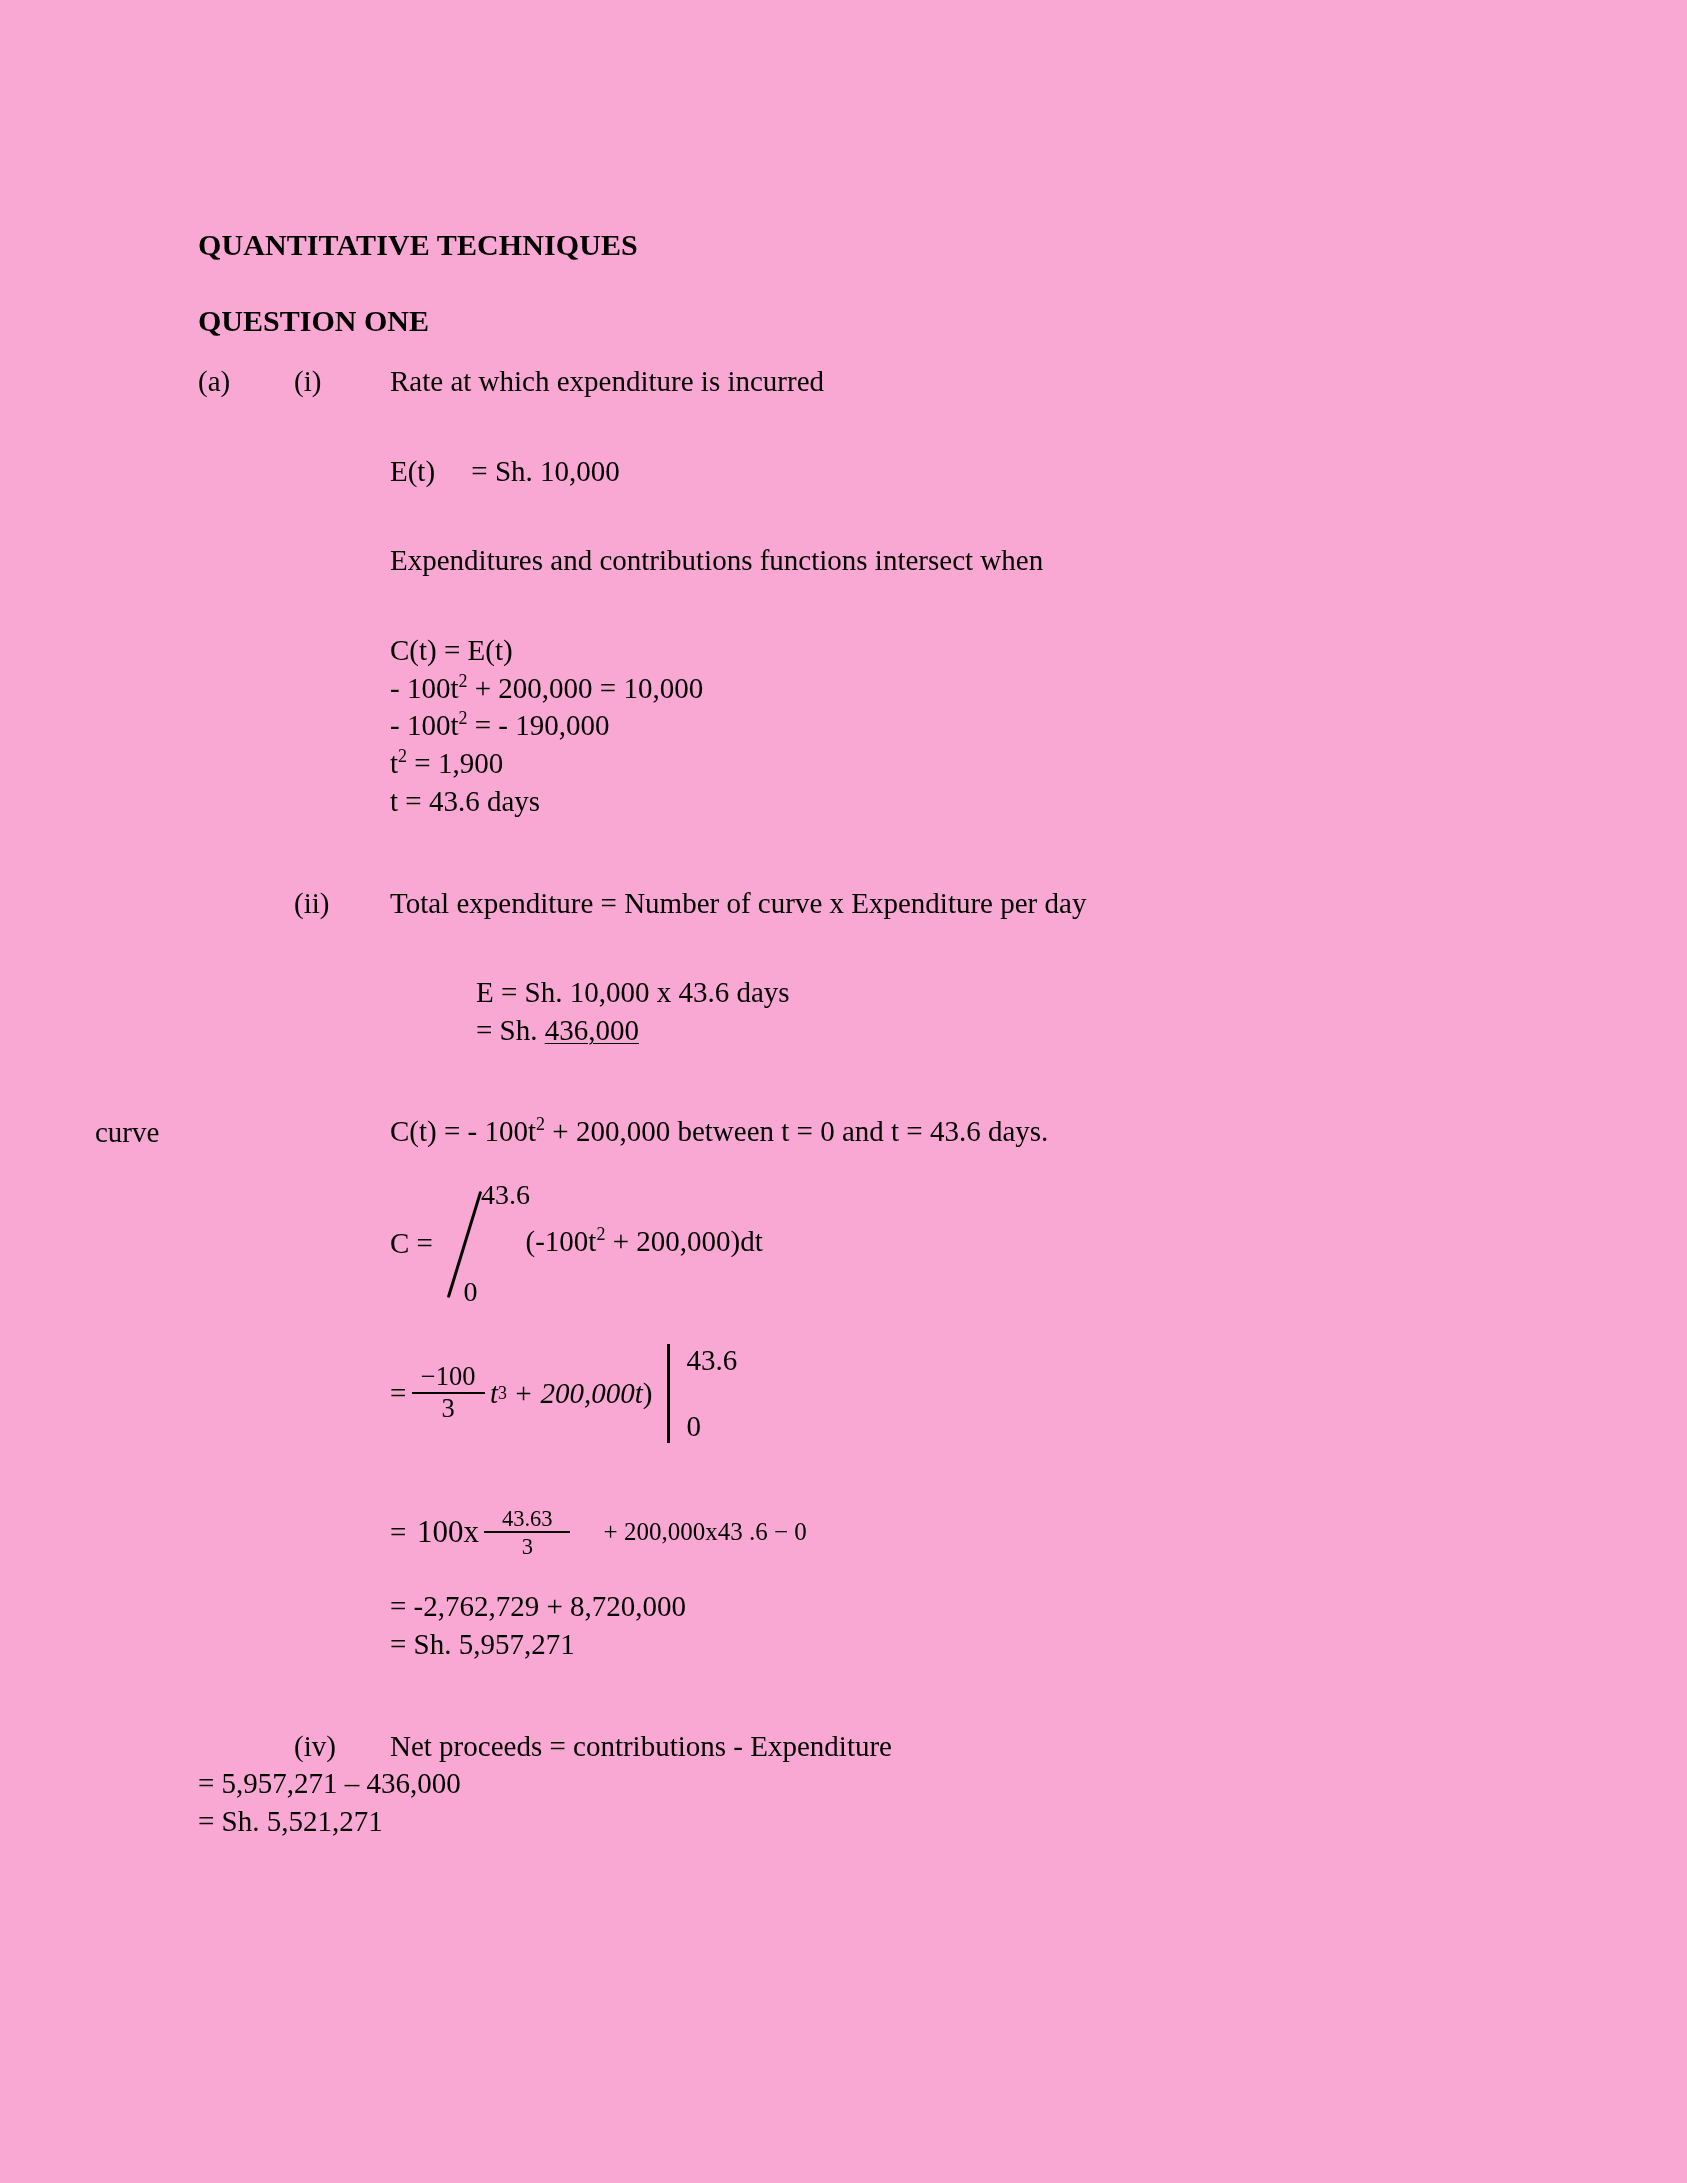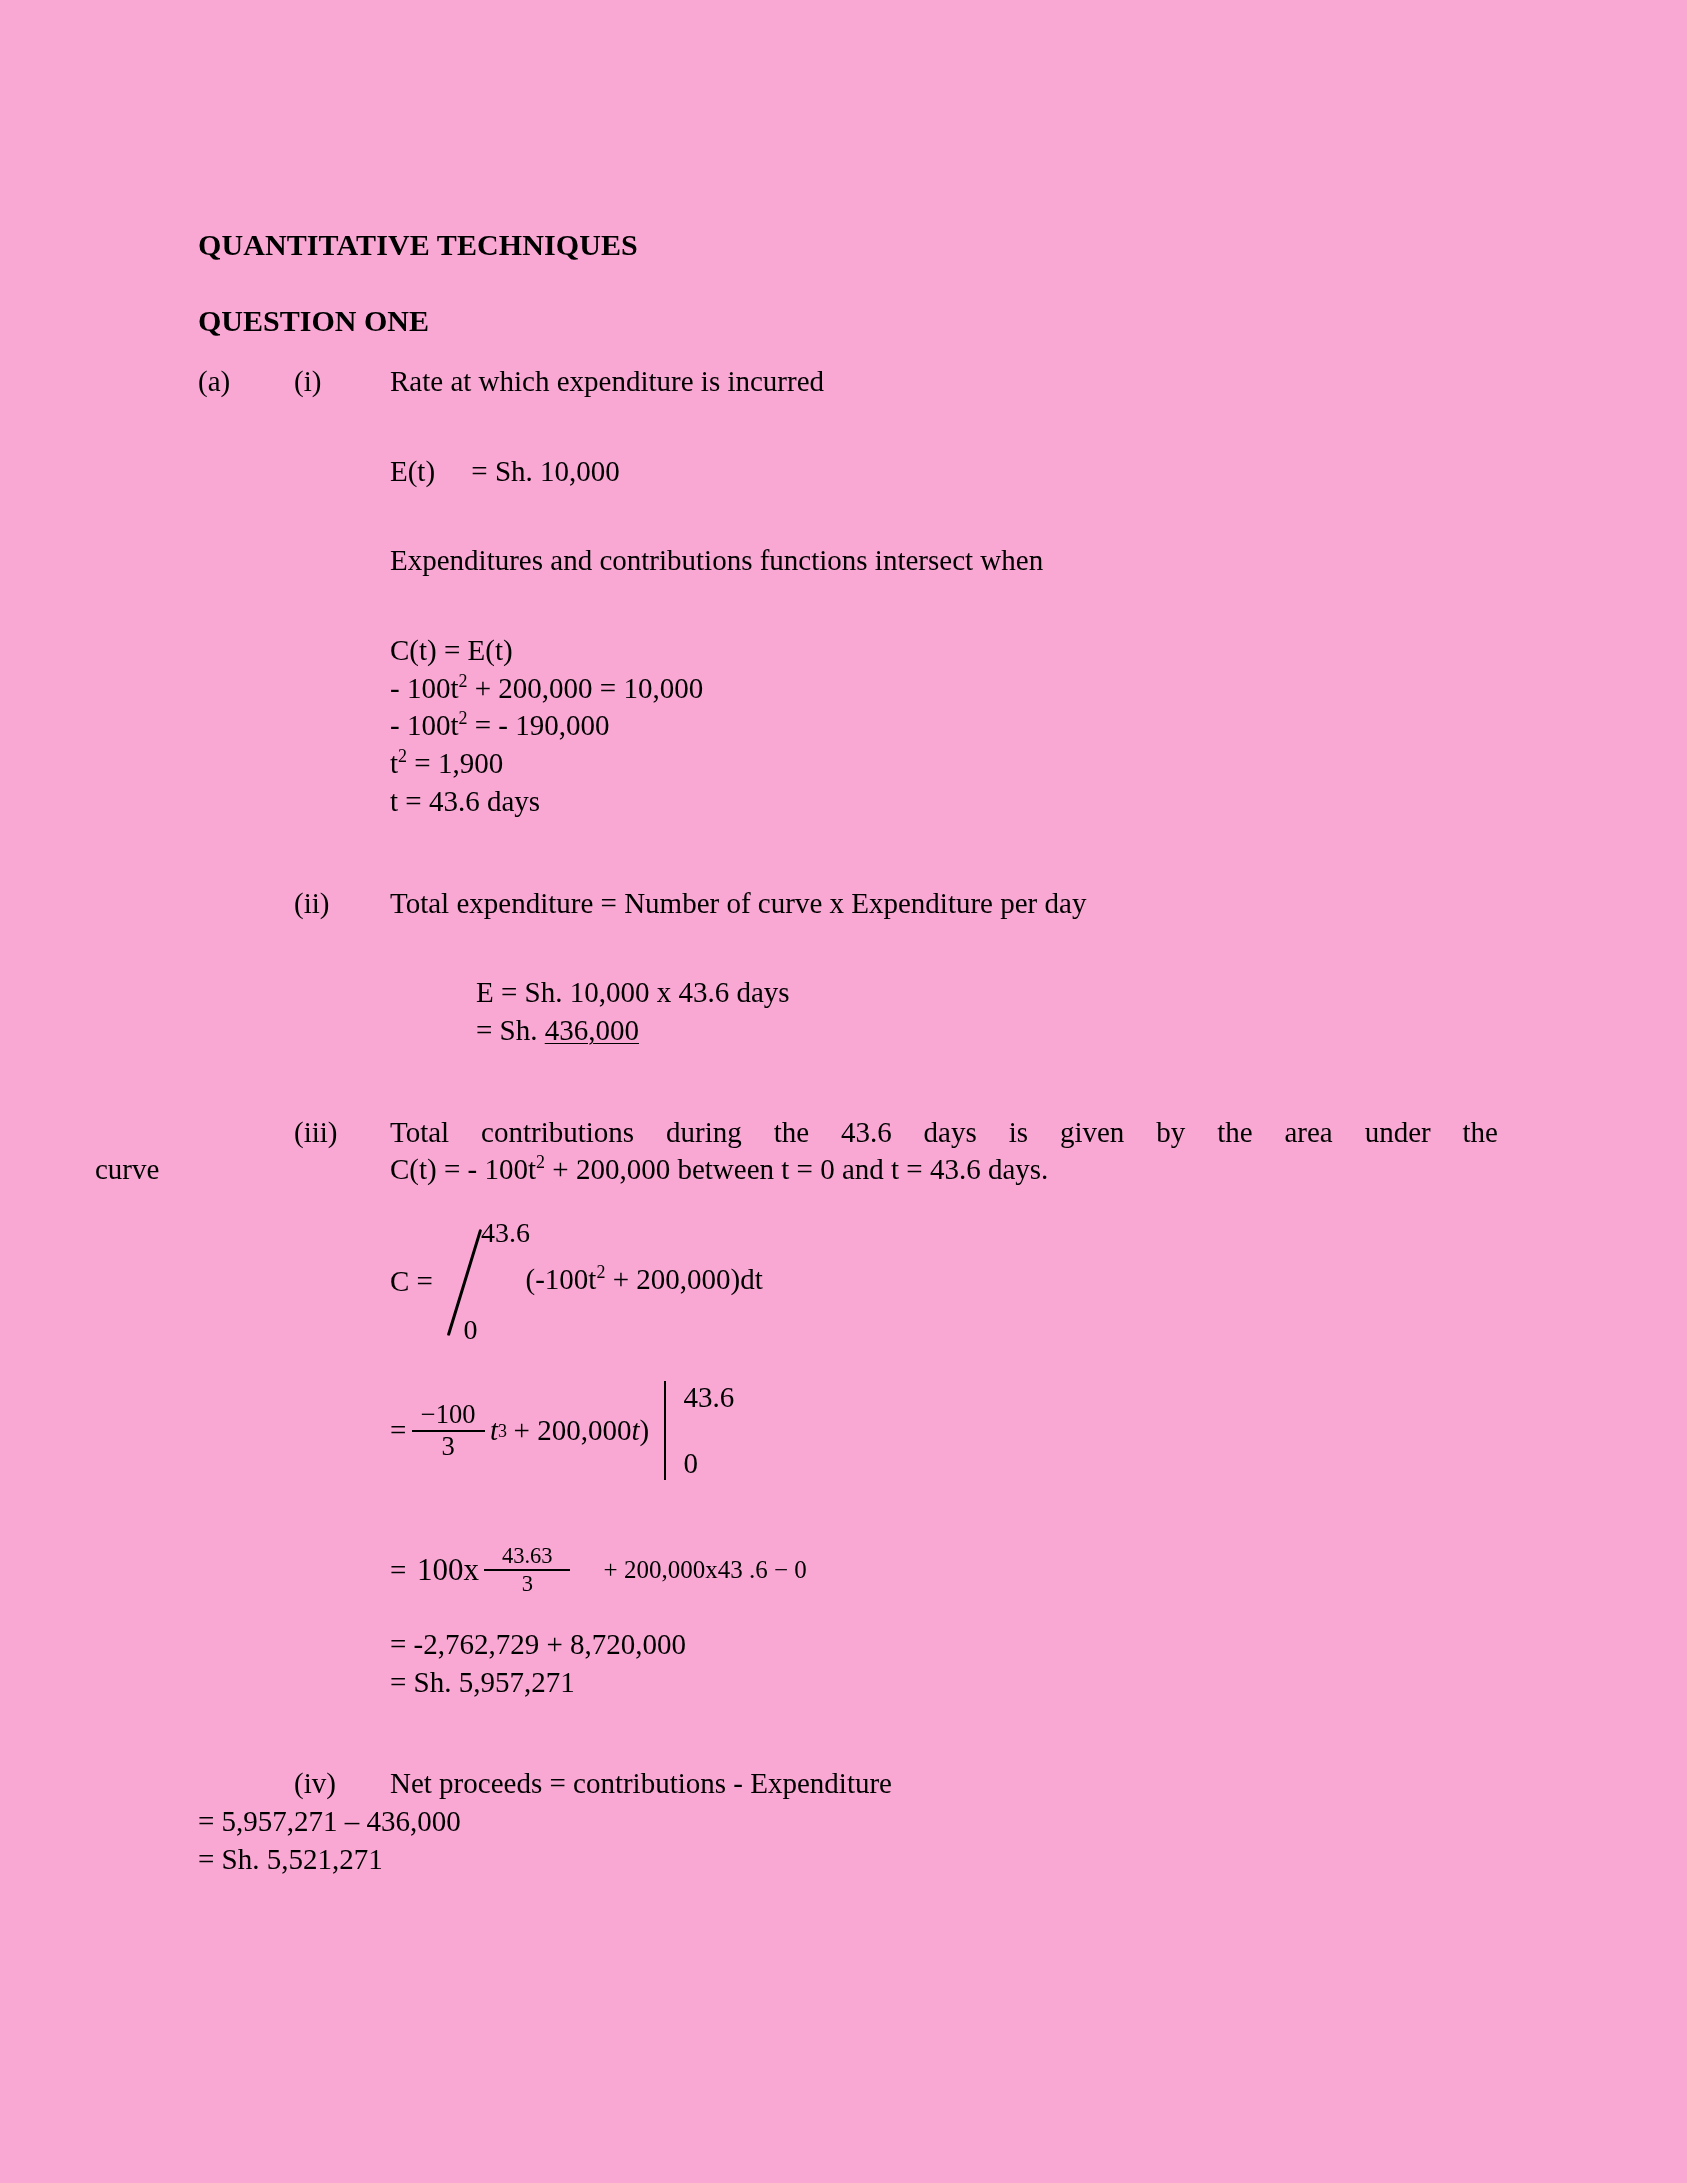--- a/index.html
+++ b/index.html
@@ -233,24 +233,20 @@
 
     <div class="gap-lg"></div>
 
     <div class="eqline ml-eq2">E = Sh. 10,000 x 43.6 days</div>
 
     <div class="eqline ml-eq2 nowrap"><span>= Sh. </span><span class="underline-val">436,000</span></div>
 
     <div class="gap-xl"></div>
 
     
-    <div class="row indent-rn">
-      <span class="lbl-rn">(iii)</span>
-      <span class="body-col justify" style="text-align:justify;text-align-last:justify;">Total contributions during the 43.6 days is given by the area under the</span>
-    </div>
     <div class="eqline" style="margin-left:-103px;">curve</div>
 
     <div class="eqline ml-body nowrap" style="margin-top:-38px;"><span>C(t) = - 100t</span><sup class="exp">2</sup><span> + 200,000 between t = 0 and t = 43.6 days.</span></div>
 
     <div class="gap-sm"></div>
 
     
     <div class="eqline ml-body" style="display:flex;align-items:center;">
       <span style="margin-right:4px;">C =</span>
       <span class="integral-block">
@@ -266,21 +262,21 @@
     
     <div class="mt ml-body" style="margin-top:6.6px;">
       <span>=</span>
       <span class="frac">
         <span class="num">−100</span>
         <span class="bar"></span>
         <span class="den">3</span>
       </span>
       <span class="it">t</span>
         <sup class="exp">3</sup>
-      <span style="margin-left:6.6px;">+ 200,000</span>
+      <span style="margin-left:6.6px;font-style:italic;">+ 200,000</span>
         <span class="it">t</span>
         <span>)</span>
       <span class="eval-bar"></span>
       <span class="eval-limits">
         <span>43.6</span>
         <span>0</span>
       </span>
     </div>
 
     <div class="gap-xl"></div>

